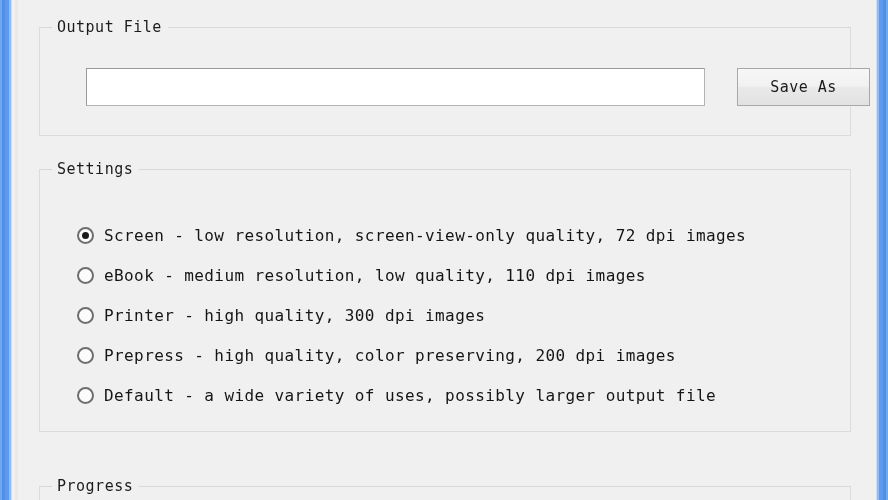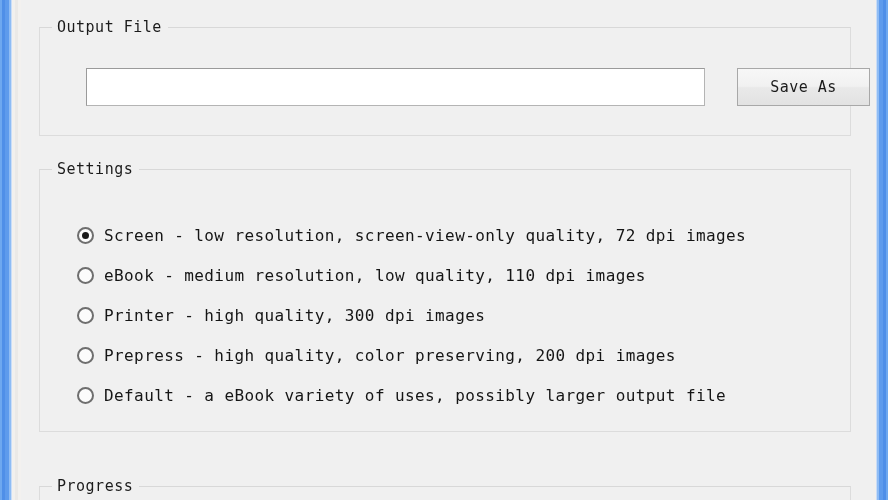--- a/index.html
+++ b/index.html
@@ -245,21 +245,21 @@
         <div class="radio-row">
           <span class="radio-mark"></span>
           <span class="radio-label">Printer - high quality, 300 dpi images</span>
         </div>
         <div class="radio-row">
           <span class="radio-mark"></span>
           <span class="radio-label">Prepress - high quality, color preserving, 200 dpi images</span>
         </div>
         <div class="radio-row">
           <span class="radio-mark"></span>
-          <span class="radio-label">Default - a eBook variety of uses, possibly larger output file</span>
+          <span class="radio-label">Default - a wide variety of uses, possibly larger output file</span>
         </div>
       </div>
 
     <div class="groupbox" id="group-progress">
       <div class="gb-frame"></div>
       <div class="gb-title">Progress</div>
     </div>
 
   </div>
 </div>

